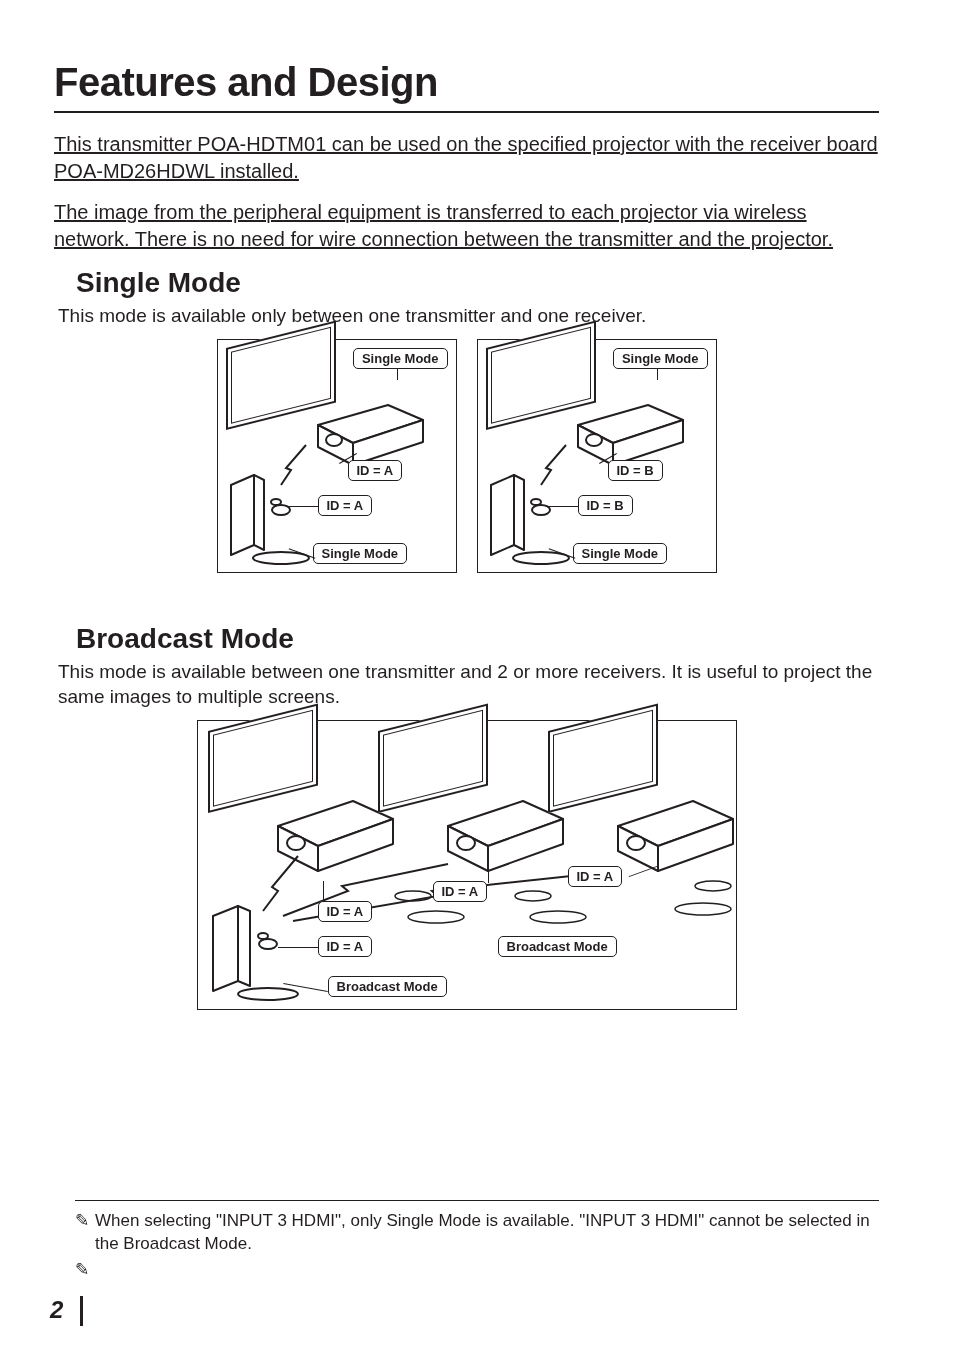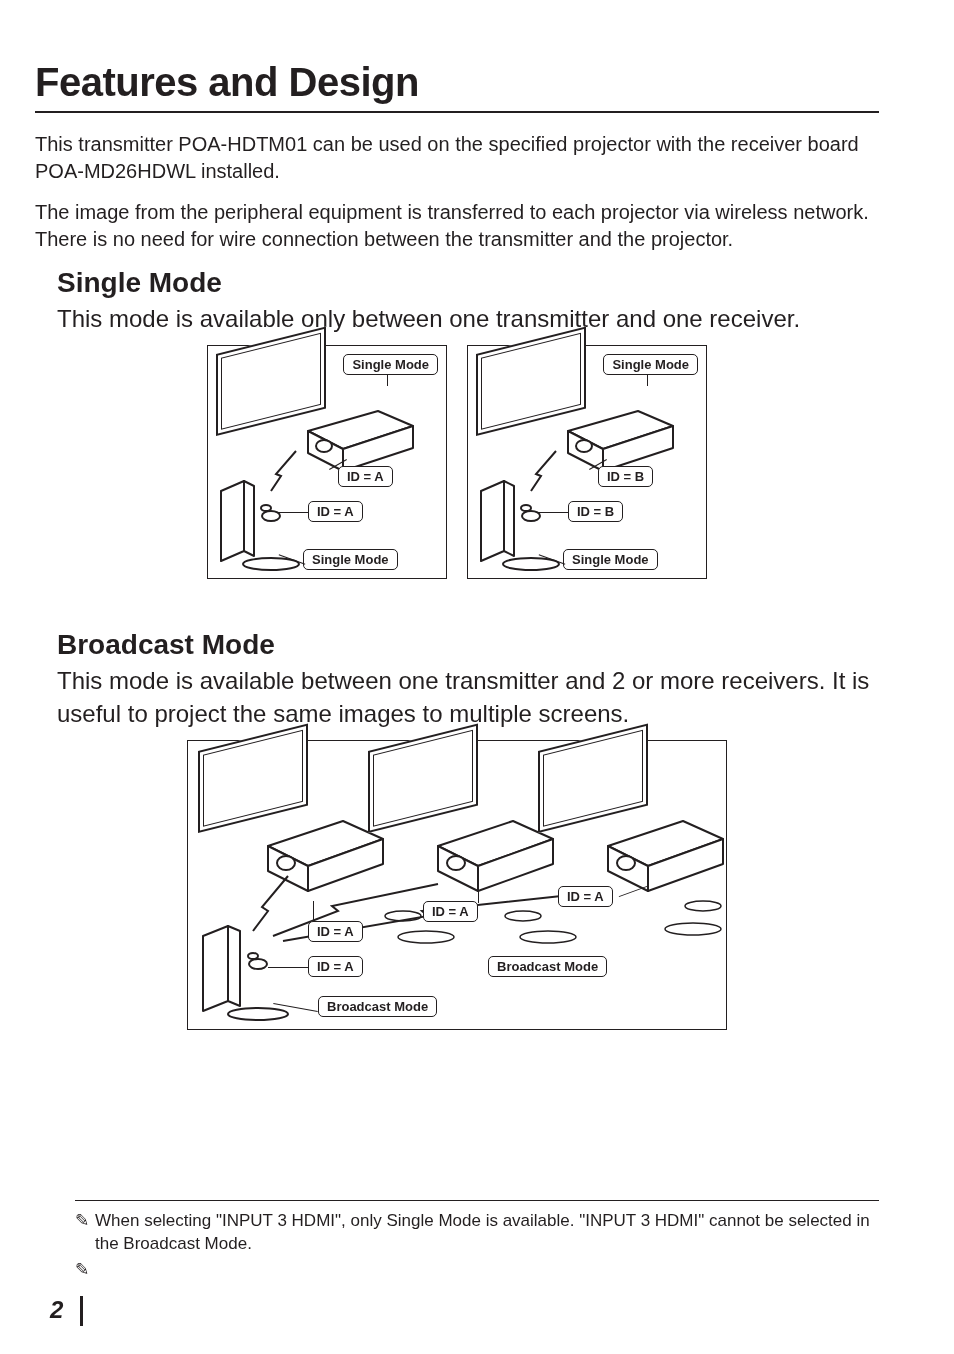--- a/index.html
+++ b/index.html
@@ -1,23 +1,23 @@
 <!DOCTYPE html>
 <html><head>
 <meta charset="utf-8">
 <style>
   * { box-sizing: border-box; margin: 0; padding: 0; }
   html, body { width: 954px; height: 1354px; background: #fff; font-family: "Myriad Pro", "Segoe UI", Arial, sans-serif; color: #231f20; }
-  .page { padding: 60px 75px 30px 35px; position: relative; height: 100%; }
+  .page { padding: 60px 75px 30px 54px; position: relative; height: 100%; }
   .title { font-size: 40px; font-weight: 700; letter-spacing: -0.5px; margin-bottom: 6px; }
   .title-rule { border: none; border-top: 2px solid #231f20; margin-bottom: 18px; }
-  .intro { font-size: 20px; line-height: 1.35; margin-bottom: 14px; }
+  .intro { font-size: 20px; line-height: 1.35; margin-bottom: 14px; text-decoration: underline; }
   .select-line { font-size: 20px; line-height: 1.35; margin-top: 40px; margin-bottom: 10px; }
   .mode-heading { font-size: 28px; font-weight: 700; margin-left: 22px; margin-bottom: 4px; }
-  .mode-desc { font-size: 24px; line-height: 1.35; margin-left: 22px; margin-bottom: 10px; }
+  .mode-desc { font-size: 19px; line-height: 1.35; margin-left: 4px; margin-bottom: 10px; }
   .diagram-row { display: flex; justify-content: center; gap: 20px; margin-bottom: 50px; }
   .diagram-box { border: 1px solid #231f20; position: relative; background: #fff; }
   .label-tag { position: absolute; border: 1px solid #231f20; border-radius: 5px; padding: 2px 8px; font-size: 13px; font-weight: 700; background: #fff; white-space: nowrap; }
   .leader { position: absolute; background: #231f20; height: 1px; }
   .leader-v { position: absolute; background: #231f20; width: 1px; }
   .screen { position: absolute; border: 2px solid #231f20; background: #fff; }
   .screen::after { content: ""; position: absolute; left: 3px; right: 3px; top: 3px; bottom: 3px; border: 1px solid #231f20; }
   .proj { position: absolute; }
   .tx { position: absolute; }
   .footnotes { position: absolute; left: 75px; right: 75px; bottom: 70px; }

